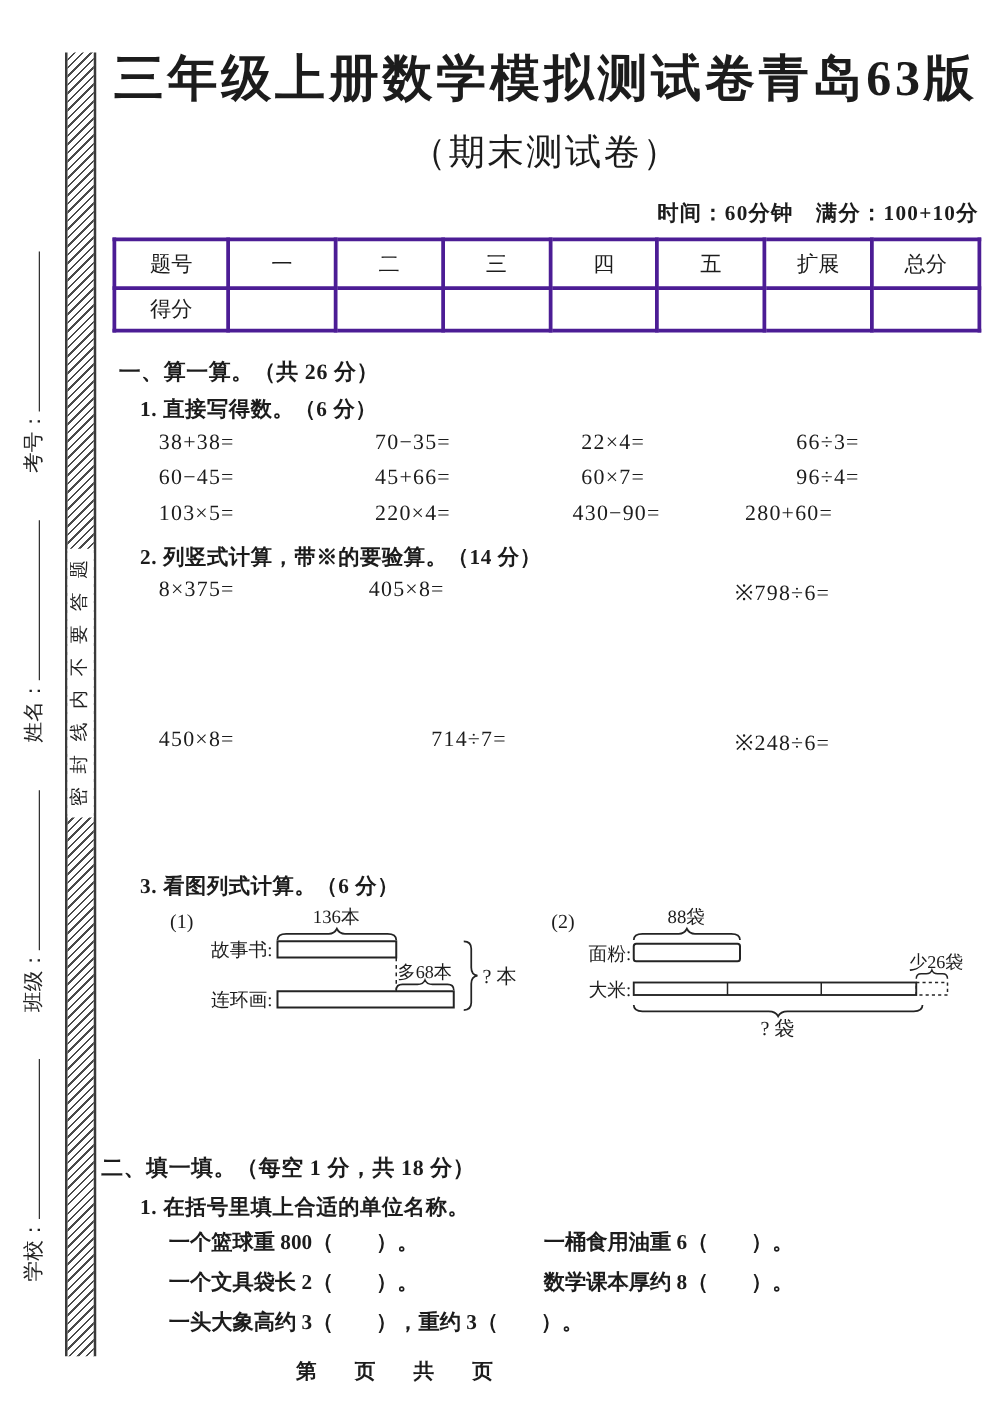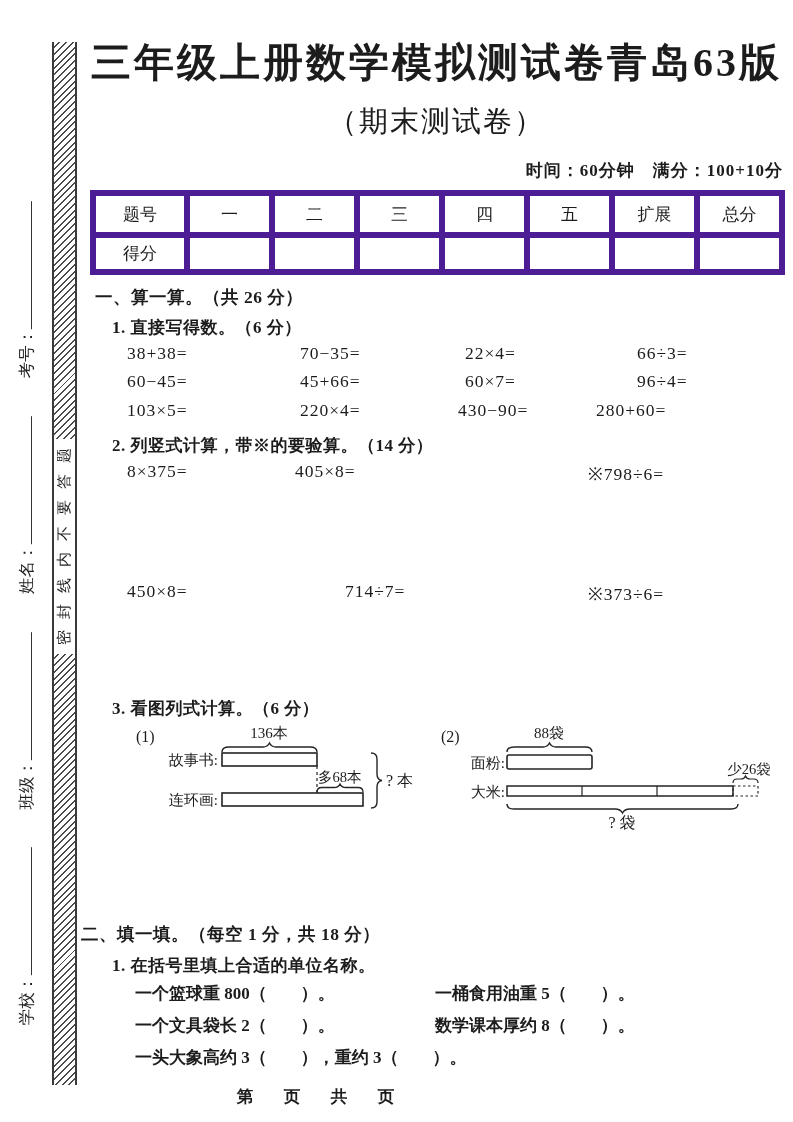--- a/index.html
+++ b/index.html
@@ -21,21 +21,21 @@
   .seal-chars span{display:block;line-height:1;transform:rotate(-90deg);}
 
   .main-title{position:absolute;left:88px;top:38px;width:697px;text-align:center;
         font-size:40px;font-weight:700;letter-spacing:3px;line-height:1.25;}
   .sub-title{position:absolute;left:88px;top:102px;width:697px;text-align:center;
         font-size:29px;font-weight:500;letter-spacing:2px;}
   .exam-info{position:absolute;left:88px;top:159px;width:695px;text-align:right;
         font-size:17px;font-weight:700;letter-spacing:1px;}
 
   table.score{position:absolute;left:90px;top:190px;width:695px;border-collapse:collapse;table-layout:fixed;}
-  table.score td{border:6px solid #4c1d95;text-align:center;font-size:17px;padding:0;}
+  table.score td{border:3px solid #4c1d95;text-align:center;font-size:17px;padding:0;}
   table.score tr:first-child td{height:36px;}
   table.score tr:last-child td{height:31px;}
 
   .sec-title{position:absolute;font-size:17.5px;font-weight:700;letter-spacing:0.5px;}
   .q-title{position:absolute;font-size:17px;font-weight:600;letter-spacing:0.5px;}
   .eq{position:absolute;font-size:17.5px;letter-spacing:1px;white-space:nowrap;}
   .fill-item{position:absolute;font-size:17px;font-weight:600;white-space:nowrap;}
 
   .diagram{position:absolute;}
   .diagram svg text{font-family:"Liberation Serif","DejaVu Serif",serif;fill:#1c1c1c;}
@@ -119,21 +119,21 @@
   <span class="eq" style="left:596px;top:400px;">280+60=</span>
 
   <div class="q-title" style="left:112px;top:434px;">2. 列竖式计算，带※的要验算。（14 分）</div>
 
   <span class="eq" style="left:127px;top:461px;">8×375=</span>
   <span class="eq" style="left:295px;top:461px;">405×8=</span>
   <span class="eq" style="left:588px;top:461px;">※798÷6=</span>
 
   <span class="eq" style="left:127px;top:581px;">450×8=</span>
   <span class="eq" style="left:345px;top:581px;">714÷7=</span>
-  <span class="eq" style="left:588px;top:581px;">※373÷6=</span>
+  <span class="eq" style="left:588px;top:581px;">※248÷6=</span>
 
   <div class="q-title" style="left:112px;top:697px;">3. 看图列式计算。（6 分）</div>
 
   <div class="diagram" style="left:133px;top:724px;">
     <svg width="290" height="100" viewBox="0 0 290 100">
       <text x="3" y="18" font-size="16">(1)</text>
       <text x="136" y="14" font-size="15" text-anchor="middle">136本</text>
       <path d="M89,28 C89,24 92,23 96,23 L130,23 C133,23 135,22 136.5,19 C138,22 140,23 143,23 L177,23 C181,23 184,24 184,28" fill="none" stroke="#242424" stroke-width="1.4"></path>
       <text x="85" y="41" font-size="15" text-anchor="end">故事书:</text>
       <rect x="89" y="29" width="95" height="13" fill="none" stroke="#242424" stroke-width="1.6"></rect>
@@ -163,20 +163,20 @@
       <rect x="295" y="62" width="25" height="10" fill="none" stroke="#242424" stroke-width="1.2" stroke-dasharray="2.5,2.5"></rect>
       <path d="M69,80 C69,84 72,85 76,85 L177,85 C181,85 183,86 184.5,89 C186,86 188,85 192,85 L293,85 C297,85 300,84 300,80" fill="none" stroke="#242424" stroke-width="1.4"></path>
       <text x="184" y="104" font-size="16" text-anchor="middle">? 袋</text>
     </svg>
   </div>
 
   <div class="sec-title" style="left:81px;top:922px;">二、填一填。（每空 1 分，共 18 分）</div>
   <div class="q-title" style="left:112px;top:954px;">1. 在括号里填上合适的单位名称。</div>
 
   <span class="fill-item" style="left:135px;top:982px;">一个篮球重 800（　　）。</span>
-  <span class="fill-item" style="left:435px;top:982px;">一桶食用油重 5（　　）。</span>
+  <span class="fill-item" style="left:435px;top:982px;">一桶食用油重 6（　　）。</span>
   <span class="fill-item" style="left:135px;top:1014px;">一个文具袋长 2（　　）。</span>
   <span class="fill-item" style="left:435px;top:1014px;">数学课本厚约 8（　　）。</span>
   <span class="fill-item" style="left:135px;top:1046px;">一头大象高约 3（　　），重约 3（　　）。</span>
 
   <div class="footer">第　页　共　页</div>
 
 </div>
 
 </body></html>

